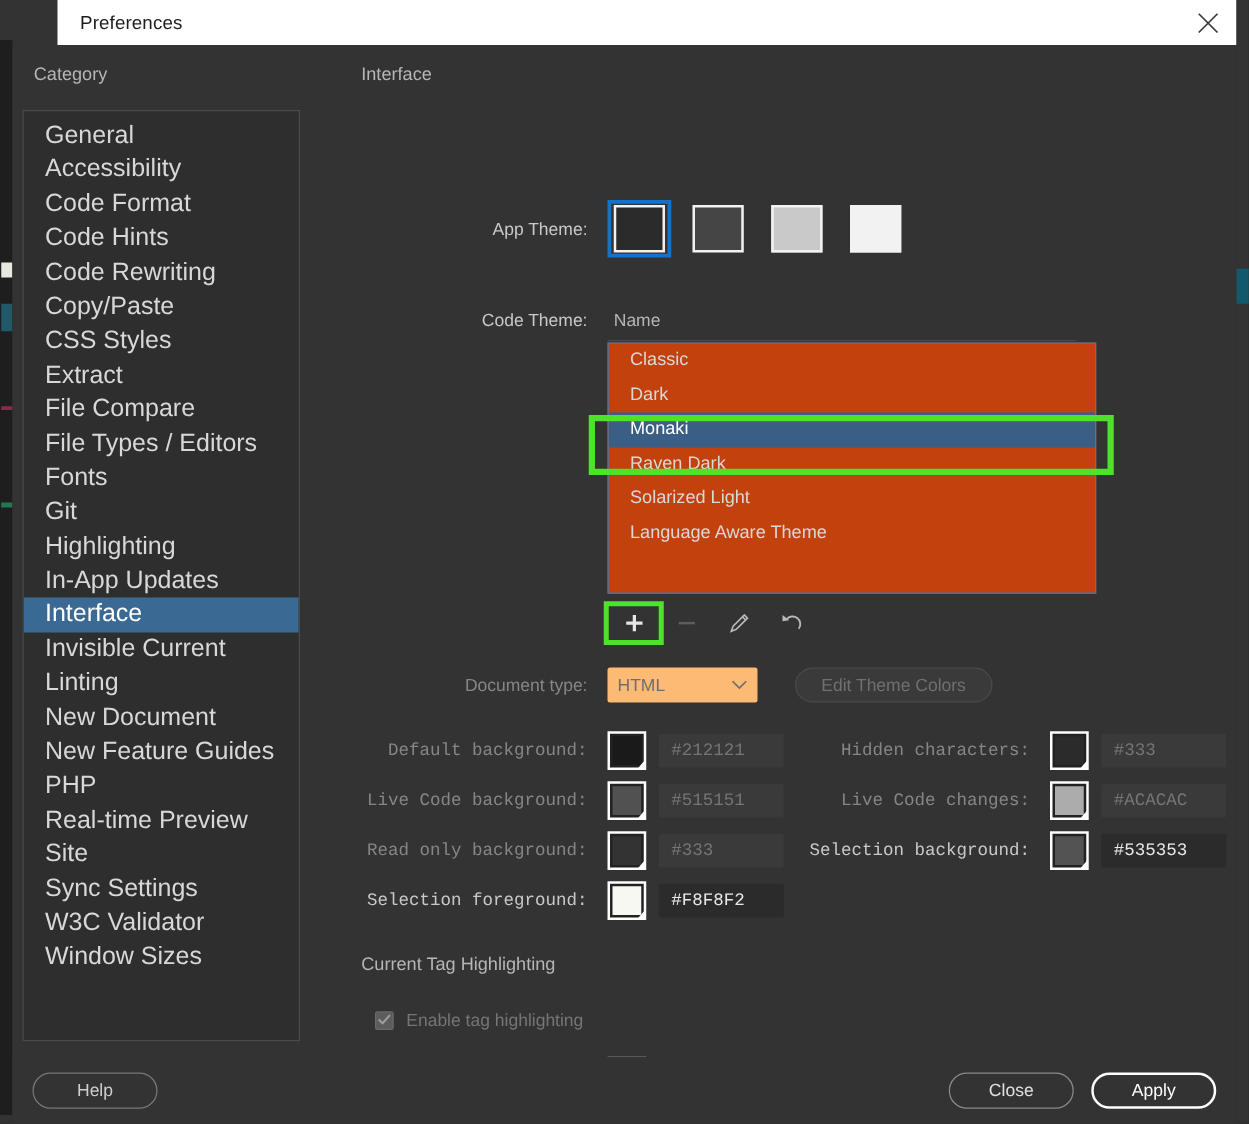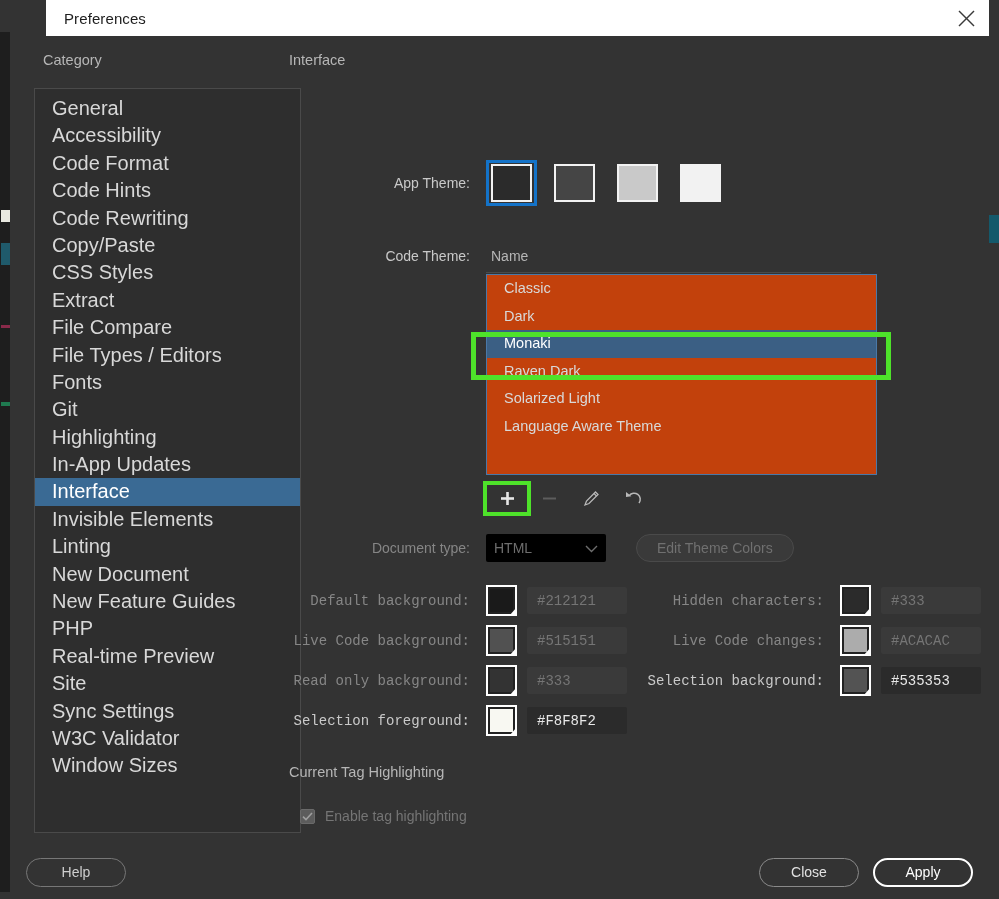--- a/index.html
+++ b/index.html
@@ -59,22 +59,22 @@
   }
   #close-btn svg { display: block; }
 
   #body-area {
     flex: 1 1 auto; position: relative;
     background: #333333;
   }
 
   
   #category-col {
-    position: absolute; left: 24px; top: 16px;
-    width: 267px;
+    position: absolute; left: 8px; top: 16px;
+    width: 222px;
   }
   .col-heading {
     font-size: 14.5px; color: #b6b6b6; padding-left: 9px;
     margin-bottom: 20px;
   }
   #category-list {
     background: #2e2e2e;
     border: 1px solid #4a4a4a;
     height: 745px;
     padding-top: 6px;
@@ -143,21 +143,21 @@
     cursor: pointer;
   }
   .tb-btn.boxed { outline: 4px solid #4ee22a; outline-offset: -1px; }
   .tb-btn svg { display: block; }
 
   
   #doctype-row { position: absolute; left: 0; top: 482px; width: 100%; }
   #doctype-row .lbl { width: 190px; }
   .select-box {
     margin-left: 16px; width: 120px; height: 28px;
-    background: #000000; border: none; border-radius: 2px;
+    background: #fdba74; border: none; border-radius: 2px;
     display: flex; align-items: center; justify-content: space-between;
     padding: 0 8px; cursor: default;
   }
   .select-box .val { font-size: 14px; color: #6e6e6e; }
   .pill-btn {
     margin-left: 30px; height: 28px; padding: 0 20px;
     border: 1px solid #4a4a4a; border-radius: 14px;
     background: #3a3a3a; color: #707070; font-size: 14px;
     display: flex; align-items: center; justify-content: center;
     cursor: default;
@@ -271,21 +271,21 @@
           <div class="cat-item"><span>Copy/Paste</span></div>
           <div class="cat-item"><span>CSS Styles</span></div>
           <div class="cat-item"><span>Extract</span></div>
           <div class="cat-item"><span>File Compare</span></div>
           <div class="cat-item"><span>File Types / Editors</span></div>
           <div class="cat-item"><span>Fonts</span></div>
           <div class="cat-item"><span>Git</span></div>
           <div class="cat-item"><span>Highlighting</span></div>
           <div class="cat-item"><span>In-App Updates</span></div>
           <div class="cat-item selected"><span>Interface</span></div>
-          <div class="cat-item"><span>Invisible Elements</span></div>
+          <div class="cat-item"><span>Invisible Current</span></div>
           <div class="cat-item"><span>Linting</span></div>
           <div class="cat-item"><span>New Document</span></div>
           <div class="cat-item"><span>New Feature Guides</span></div>
           <div class="cat-item"><span>PHP</span></div>
           <div class="cat-item"><span>Real-time Preview</span></div>
           <div class="cat-item"><span>Site</span></div>
           <div class="cat-item"><span>Sync Settings</span></div>
           <div class="cat-item"><span>W3C Validator</span></div>
           <div class="cat-item"><span>Window Sizes</span></div>
         </div>

